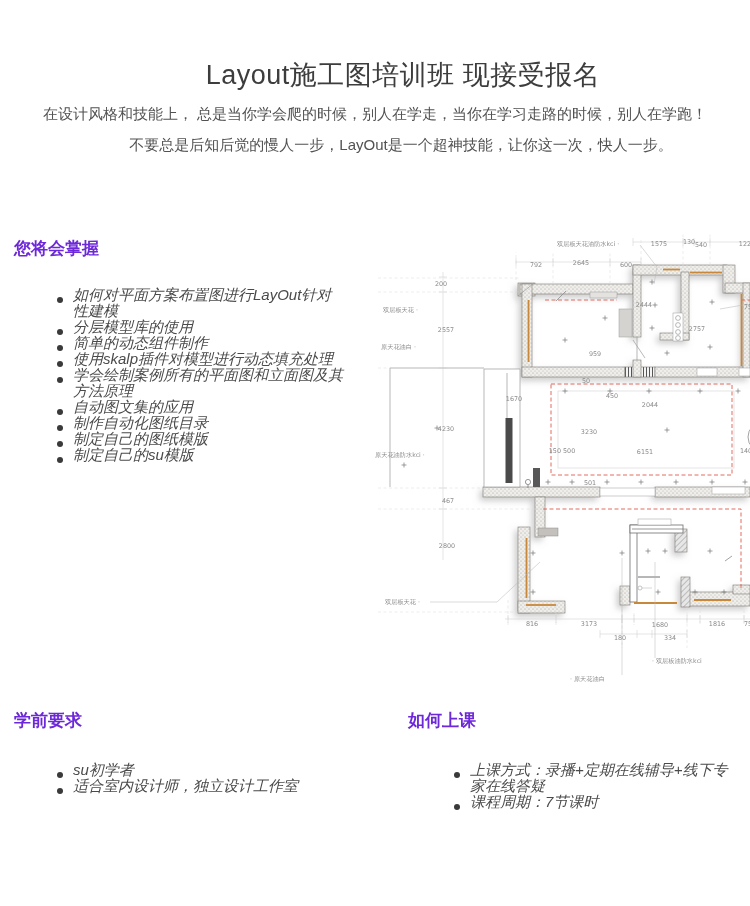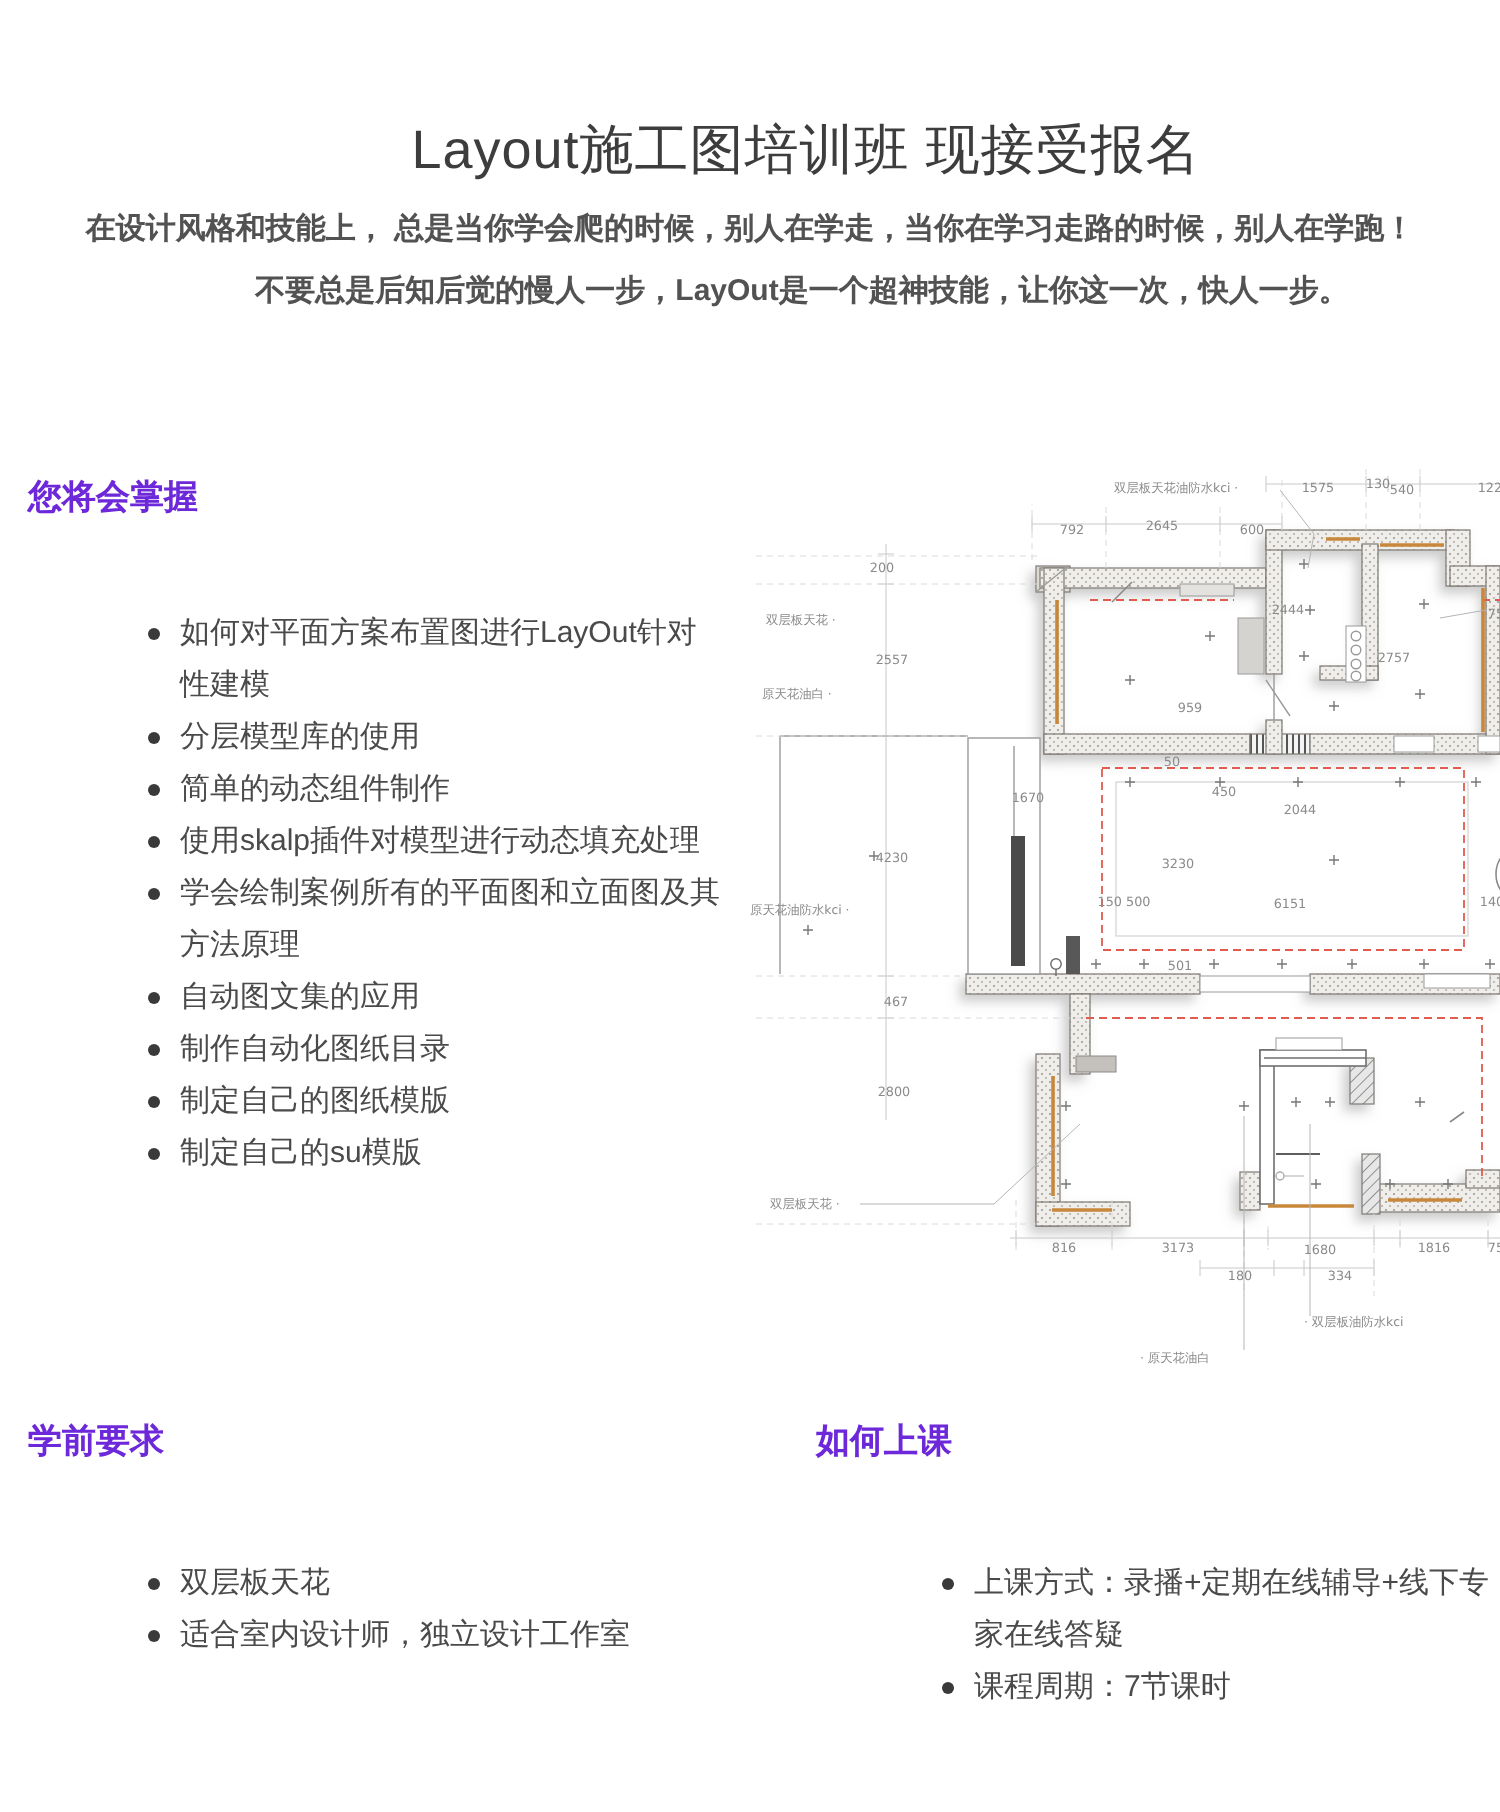--- a/index.html
+++ b/index.html
@@ -1,29 +1,29 @@
 <!DOCTYPE html>
 <html><head>
 <meta charset="utf-8">
 <style>
   html,body{margin:0;padding:0;background:#fff;}
   .page{position:relative;width:750px;height:906px;background:#ffffff;overflow:hidden;
         font-family:"Liberation Sans","DejaVu Sans",sans-serif;}
   .page-title{position:absolute;top:57px;left:0;width:100%;text-align:center;
         font-size:27px;font-weight:400;color:#3d3d3d;letter-spacing:0.5px;margin:0;padding-left:28px;}
   .hero-sub{position:absolute;left:0;width:100%;text-align:center;font-size:15px;
-        color:#525252;margin:0;font-weight:bold;}
+        color:#525252;margin:0;}
   .hero-sub.l1{top:105px;}
   .hero-sub.l2{top:136px;margin-left:26px;}
   h2.sec{position:absolute;margin:0;font-size:17px;font-weight:700;color:#6d28d9;}
   #skills-h{left:14px;top:237px;}
   #prereq-h{left:14px;top:709px;}
   #howto-h{left:408px;top:709px;}
-  ul.blist{position:absolute;list-style:none;margin:17px;padding:0;font-size:15px;
-        color:#4a4a4a;line-height:26px;}
+  ul.blist{position:absolute;list-style:none;margin:0;padding:0;font-size:15px;
+        color:#4a4a4a;line-height:16px;font-style:italic;}
   ul.blist li{position:relative;}
   ul.blist li::before{content:"";position:absolute;left:-16px;top:10px;width:6px;height:6px;
         border-radius:50%;background:#3a3a3a;}
   #skills-list{left:73px;top:287px;width:270px;}
   #prereq-list{left:73px;top:762px;width:268px;}
   #howto-list{left:470px;top:762px;width:262px;}
   a.cy{color:#29b5d9;text-decoration:none;cursor:pointer;}
   figure.planfig{margin:0;position:absolute;left:372px;top:228px;width:378px;height:478px;text-align:right;}
   .plan text{font-family:"DejaVu Sans",sans-serif;fill:#8a8a8a;}
   .plan text.dim{font-size:6.4px;text-anchor:middle;}
@@ -46,21 +46,21 @@
       <li>使用skalp插件对模型进行动态填充处理</li>
       <li>学会绘制案例所有的平面图和立面图及其方法原理</li>
       <li>自动图文集的应用</li>
       <li>制作自动化图纸目录</li>
       <li>制定自己的图纸模版</li>
       <li>制定自己的su模版</li>
     </ul>
 
   <h2 class="sec" id="prereq-h">学前要求</h2>
   <ul class="blist" id="prereq-list">
-      <li>双层板天花</li>
+      <li>su初学者</li>
       <li>适合室内设计师，独立设计工作室</li>
     </ul>
 
   <h2 class="sec" id="howto-h">如何上课</h2>
   <ul class="blist" id="howto-list">
       <li>上课方式：录播+定期在线辅导+线下专家在线答疑</li>
       <li>课程周期：7节课时</li>
     </ul>
 
   <figure class="planfig">

